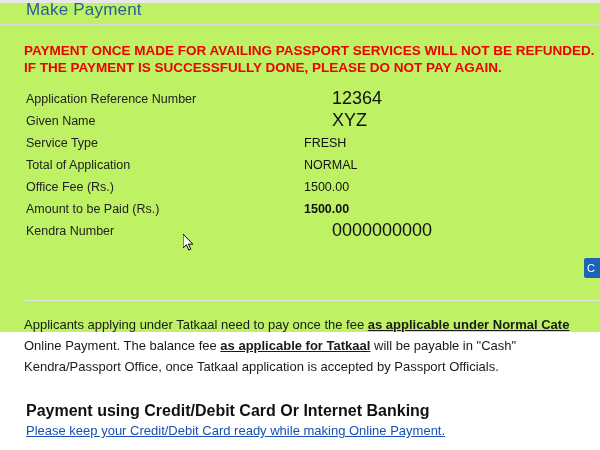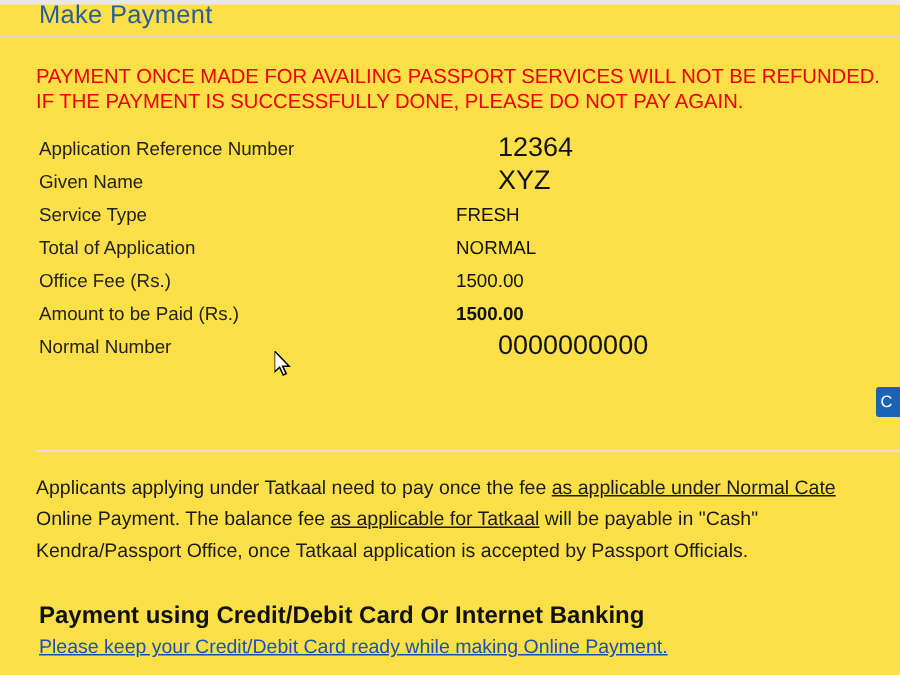--- a/index.html
+++ b/index.html
@@ -11,22 +11,22 @@
     height: 450px;
     background: #ffffff;
     font-family: "Liberation Sans", sans-serif;
     overflow: hidden;
     position: relative;
   }
   .page {
     position: absolute;
     left: 0; top: 0;
     width: 600px;
-    height: 450px;
-    background: #fde047;
+    height: 332px;
+    background: #bef264;
   }
   
   .top-strip {
     position: absolute;
     left: 0; top: 0;
     width: 600px;
     height: 3px;
     background: #e8e8e8;
   }
   .page-title {
@@ -48,20 +48,21 @@
   }
   .warning {
     position: absolute;
     left: 24px;
     top: 42px;
     width: 560px;
     color: #ee0000;
     font-size: 13.5px;
     line-height: 17px;
     font-family: "Liberation Sans", sans-serif;
+    font-weight: bold;
   }
   .warning div { white-space: nowrap; }
 
   .details {
     position: absolute;
     left: 26px;
     top: 92px;
     width: 540px;
     text-align: right;
   }
@@ -123,21 +124,21 @@
   .para {
     position: absolute;
     left: 24px;
     top: 314px;
     width: 580px;
     font-size: 13px;
     line-height: 21px;
     color: #1a1a1a;
   }
   .para .line { white-space: nowrap; }
-  .u { text-decoration: underline; font-weight: normal; margin-top: 32px; }
+  .u { text-decoration: underline; font-weight: bold; margin-top: 32px; }
 
   .pay-head {
     position: absolute;
     left: 26px;
     top: 402px;
     font-size: 16px;
     font-weight: bold;
     color: #111111;
   }
   .pay-link {
@@ -194,21 +195,21 @@
     </div>
     <div class="det-row">
       <span class="det-label">Office Fee (Rs.)</span>
       <span class="det-value">1500.00</span>
     </div>
     <div class="det-row">
       <span class="det-label">Amount to be Paid (Rs.)</span>
       <span class="det-value bold">1500.00</span>
     </div>
     <div class="det-row">
-      <span class="det-label">Normal Number</span>
+      <span class="det-label">Kendra Number</span>
       <span class="det-value big">0000000000</span>
     </div>
   </div>
 
   <div class="side-button">C</div>
 
   <div class="divider"></div>
 
   <div class="para">
     <div class="line"><span>Applicants applying under Tatkaal need to pay once the fee </span><span class="u">as applicable under Normal Cate</span></div>

